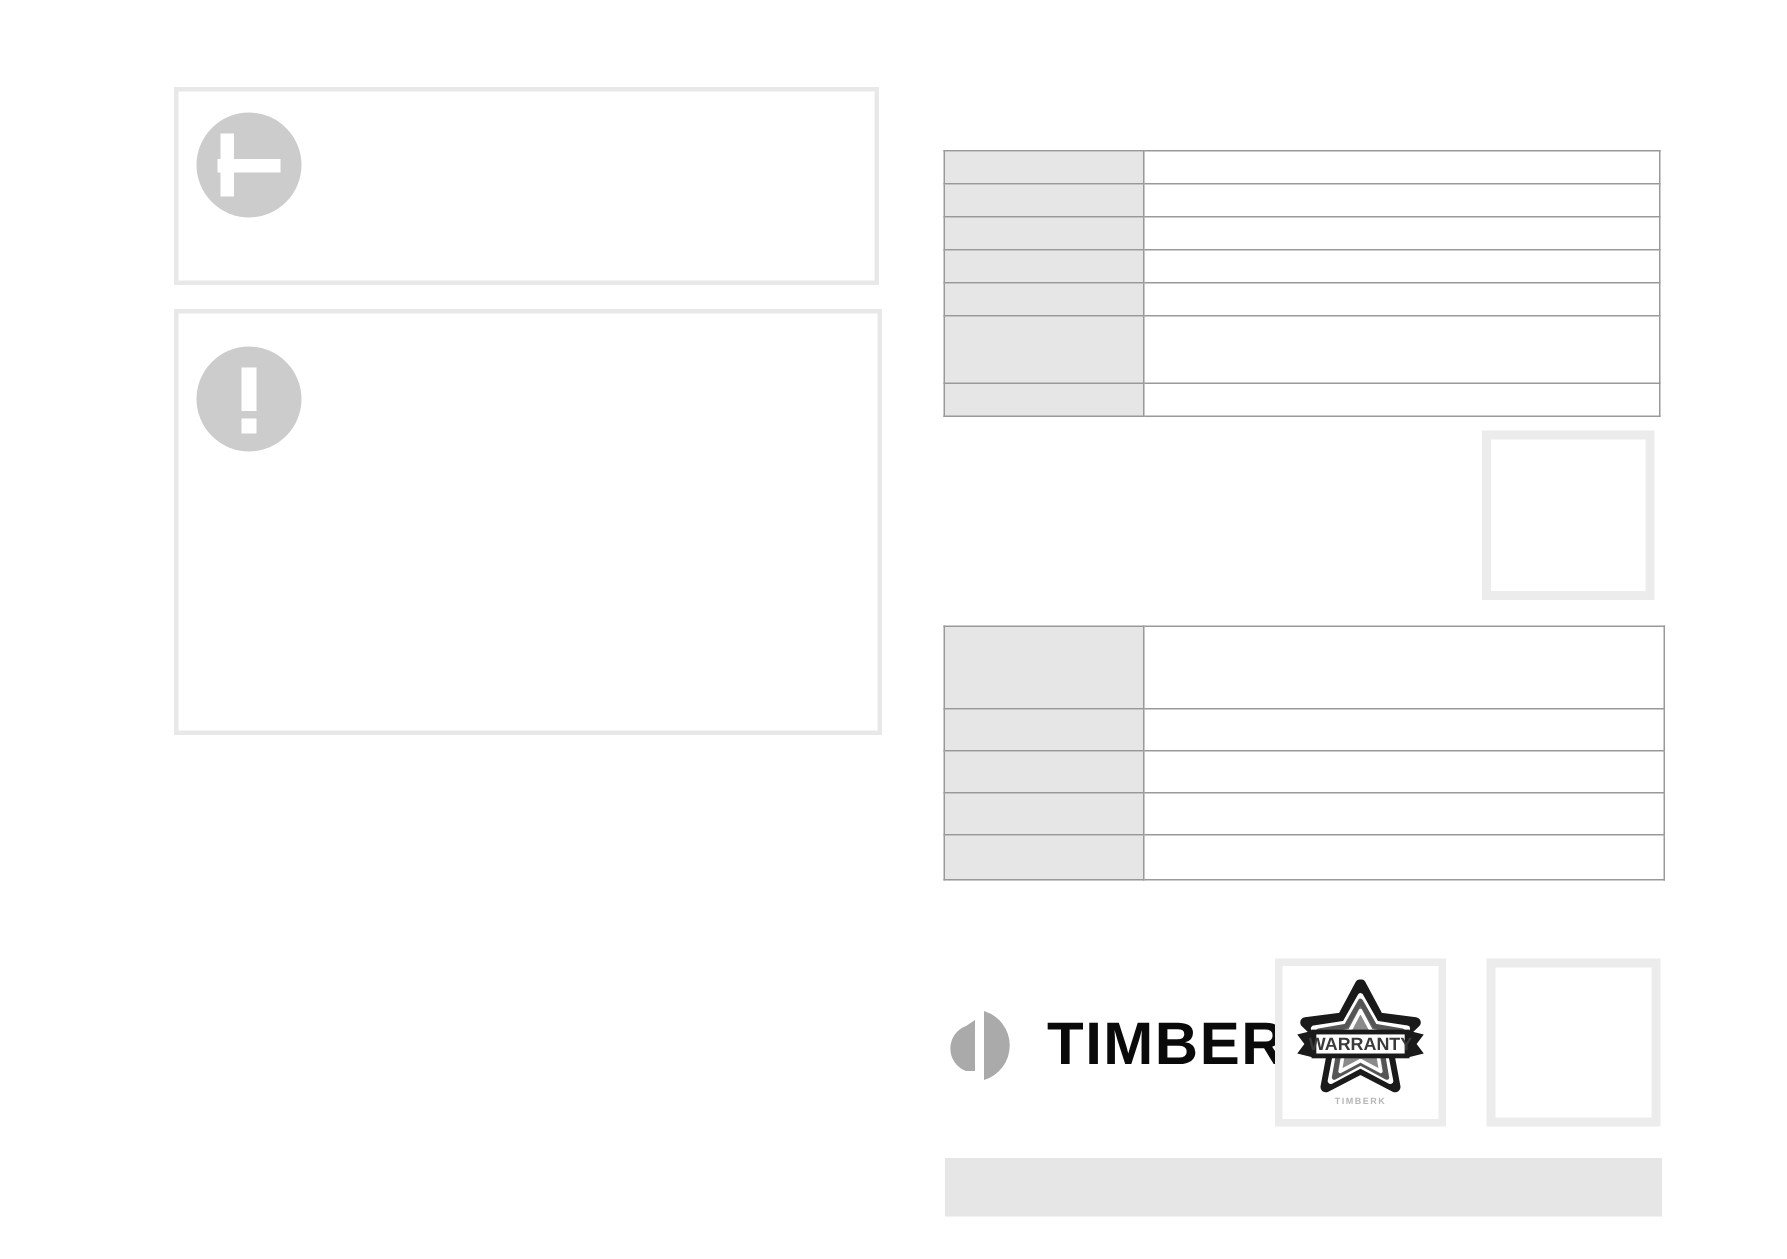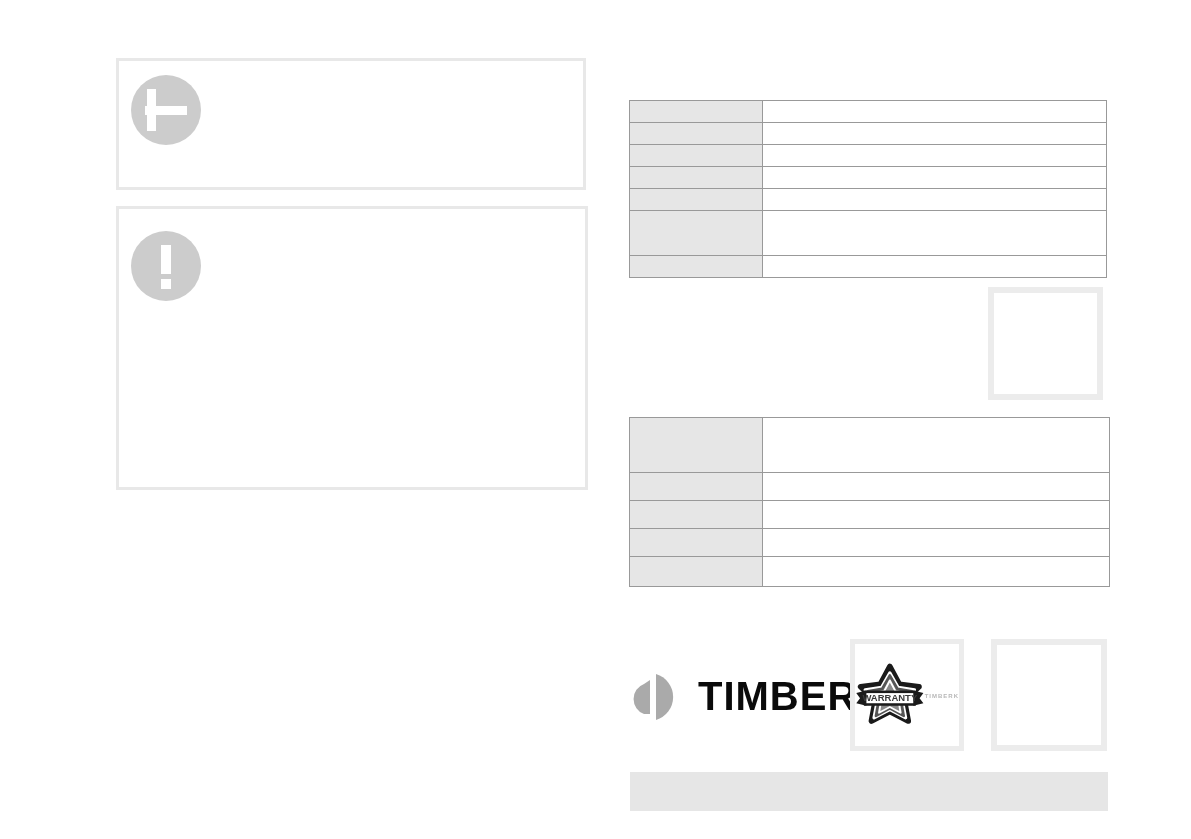--- a/index.html
+++ b/index.html
@@ -81,21 +81,21 @@
     font-weight: bold;
     letter-spacing: 1px;
     color: #0a0a0a;
   }
 
   
   .badge-frame {
     border: 5px solid #ececec;
     background: #ffffff;
     display: flex;
-    flex-direction: row;
+    flex-direction: column;
     align-items: center;
     justify-content: center;
   }
   .badge-caption {
     font-size: 6px;
     letter-spacing: 1px;
     color: #b7b7b7;
     font-weight: bold;
     margin-top: 1px;
   }

